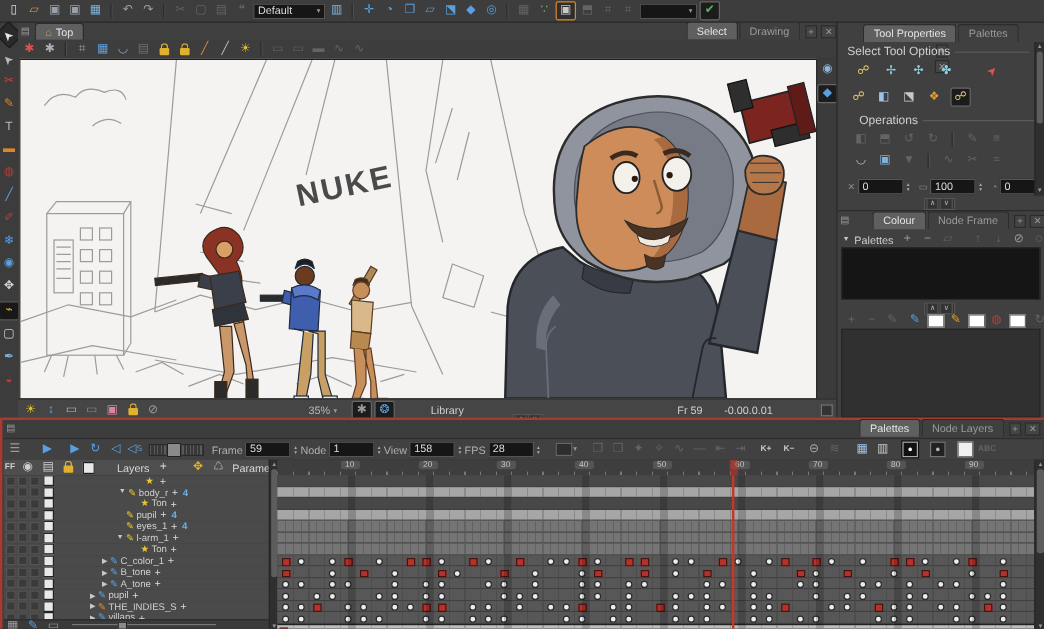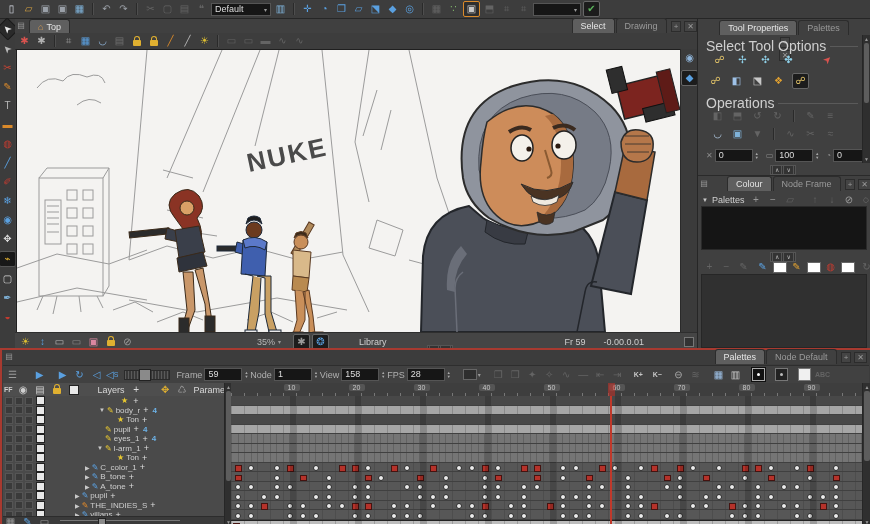--- a/index.html
+++ b/index.html
@@ -25,21 +25,21 @@
   
   .numfield{display:flex;align-items:center;gap:2px;}
   .numfield .lbl{color:#b0b0b0;font-size:9px;}
   .numfield .box{background:#161616;border:1px solid #555;color:#ddd;min-width:30px;height:11px;line-height:11px;padding:0 3px;font-size:9px;}
   .spin{display:flex;flex-direction:column;font-size:4px;color:#aaa;line-height:4px;}
   .dropdown{display:flex;align-items:center;background:#161616;border:1px solid #555;height:11px;padding:0 3px;min-width:52px;color:#ddd;}
   
   .split{display:inline-flex;align-items:center;gap:1px;background:#333;border:1px solid #555;color:#bbb;font-size:6px;line-height:8px;padding:0 1px;height:8px;}
   .split span{padding:0 2px;border-left:1px solid #555;border-right:1px solid #555;}
   
-  .sechead{display:flex;align-items:center;gap:4px;color:#cfcfcf;font-size:14px;white-space:nowrap;}
+  .sechead{display:flex;align-items:center;gap:4px;color:#cfcfcf;font-size:10px;white-space:nowrap;}
   .sechead:after{content:"";flex:1;height:1px;background:#5a5a5a;}
   
   .lrow{position:absolute;left:0;width:224px;height:9.5px;display:flex;align-items:center;border-bottom:1px solid #3f3f3f;background:#4a4a4a;font-size:8px;color:#cfcfcf;}
   .lrow .mini{display:inline-block;width:6px;height:6px;background:#3a3a3a;border:1px solid #555;margin-left:2px;}
   .lrow .cb{width:7px;height:7px;background:#e8e8e8;border:1px solid #222;margin-left:3px;}
   .lrow .nm{white-space:nowrap;}
   .caret{font-size:6px;color:#c8c8c8;margin-right:2px;}
   .licon{font-size:8px;margin-right:2px;}
   .plus{color:#ddd;font-size:9px;margin-left:3px;}
   .badge{color:#6db3e8;font-size:8px;margin-left:4px;font-weight:bold;}
@@ -331,21 +331,21 @@
         <span style="width: 8px;"></span>
         <span class="ticon" style="color: rgb(217, 83, 79); transform: rotate(-45deg);">➤</span>
       </div>
     <div class="abs bar" style="left:10px;top:54px;gap:6px;">
         <span class="ticon" style="color: rgb(232, 200, 106);">☍</span>
         <span class="ticon" style="color: rgb(159, 194, 232);">◧</span>
         <span class="ticon" style="color: rgb(200, 200, 200);">⬔</span>
         <span class="ticon" style="color: rgb(224, 160, 48);">❖</span>
         <span class="ticon activebox" style="color: rgb(232, 200, 106);">☍</span>
       </div>
-    <div class="abs sechead" style="left:8px;top:76px;width:152px;">
+    <div class="abs sechead" style="left:18px;top:76px;width:152px;">
         <span>Operations</span>
       </div>
     <div class="abs bar" style="left:12px;top:90px;gap:5px;">
         <span class="ticon" style="color: rgb(100, 100, 100);">◧</span>
         <span class="ticon" style="color: rgb(100, 100, 100);">⬒</span>
         <span class="ticon" style="color: rgb(100, 100, 100);">↺</span>
         <span class="ticon" style="color: rgb(100, 100, 100);">↻</span>
         <span class="sep"></span>
         <span class="ticon" style="color: rgb(100, 100, 100);">✎</span>
         <span class="ticon" style="color: rgb(100, 100, 100);">≡</span>
@@ -448,21 +448,21 @@
   </div>
 
   <div class="abs" style="left:0;top:348px;width:870px;height:176px;background:#3c3c3c;border-top:2px solid #a83a30;box-sizing:border-box;">
     <div class="abs" style="left:0;top:0;width:2px;height:176px;background:#a83a30;"></div>
 
     <div class="abs bar" style="left:3px;top:0;width:864px;height:14px;">
       <span class="ticon sm" style="color:#9a9a9a;">▤</span>
       <span style="flex:1"></span>
       <span class="tabbar">
           <span class="tab active">Palettes</span>
-          <span class="tab">Node Default</span>
+          <span class="tab">Node Layers</span>
         </span>
       <span class="tabx">+</span>
       <span class="tabx">✕</span>
     </div>
 
     <div class="abs bar" style="left:3px;top:15px;width:864px;height:17px;background:#414141;border-top:1px solid #2e2e2e;border-bottom:1px solid #2e2e2e;padding-left:2px;">
       <span class="bar">
           <span class="ticon" style="color: rgb(154, 154, 154);">☰</span>
           <span style="width: 8px;"></span>
           <span class="ticon" style="color: rgb(90, 160, 224);">▶</span>

